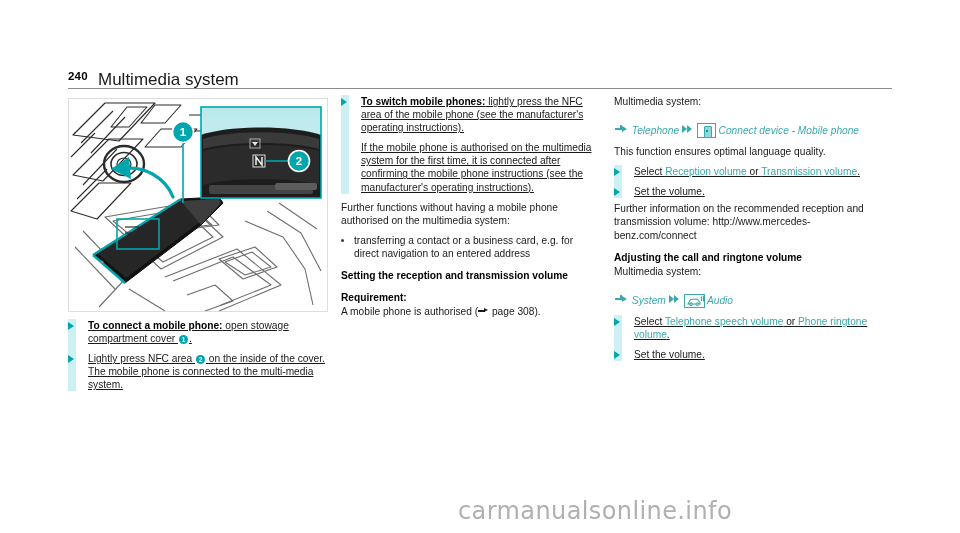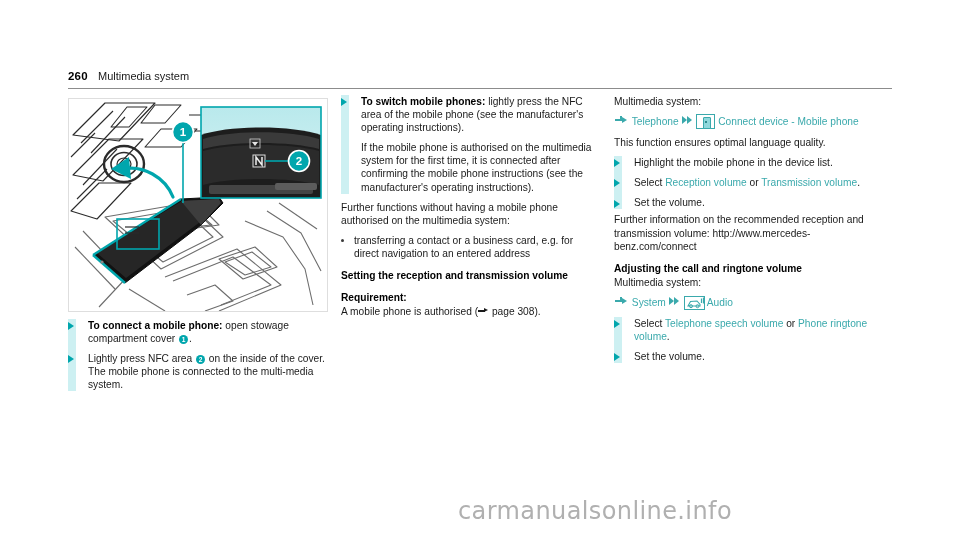--- a/index.html
+++ b/index.html
@@ -15,21 +15,21 @@
 
   
   .header{
     position:absolute;left:68px;top:70px;width:824px;height:20px;
   }
   .header .pg{
     font-size:11.5px;font-weight:bold;color:#000;
     position:absolute;left:0;top:0;letter-spacing:.2px;
   }
   .header .ttl{
-    font-size:11px;color:#1a1a1a;position:absolute;left:30px;top:0;
+    font-size:17px;color:#1a1a1a;position:absolute;left:30px;top:0;
   }
   .header .rule{
     position:absolute;left:0;top:18px;width:824px;height:1px;background:#8c8c8c;
   }
 
   
   .col{position:absolute;top:95px;font-size:10.2px;line-height:13.1px;}
   .col-1{left:68px;width:258px;}
   .col-2{left:341px;width:258px;}
   .col-3{left:614px;width:278px;}
@@ -38,21 +38,21 @@
   .rail{position:relative;padding-left:20px;}
   .rail:before{
     content:"";position:absolute;left:0;top:0;bottom:0;width:8px;
     background:#cdf0f2;
   }
 
   .blk{margin:0 0 7px 0;}
   .blk:last-child{margin-bottom:0;}
 
   
-  .tri{position:relative;padding-left:0;}
+  .tri{position:relative;padding-left:0;text-decoration:underline;}
   .tri:before{
     content:"";position:absolute;left:-20px;top:3.2px;
     width:0;height:0;
     border-left:6.5px solid #00a6ad;
     border-top:4px solid transparent;
     border-bottom:4px solid transparent;
   }
   
   .dot{position:relative;}
   .dot:before{
@@ -65,21 +65,21 @@
 
   b,.b{font-weight:bold;color:#000;}
   .lnk{color:#3aa9ac;}
   .para{margin:0 0 7px 0;}
   .para.tight{margin-bottom:3px;}
   .h-sub{font-weight:bold;color:#000;margin:9px 0 3px 0;}
   .h-sub2{font-weight:bold;color:#000;margin:0 0 1px 0;}
   .nogap{margin-bottom:0;}
 
   
-  .path{margin:6px 0 7px 0;line-height:15px;color:#3aa9ac;}
+  .path{margin:15px 0 7px 0;line-height:15px;color:#3aa9ac;font-style:italic;}
   .path .seg{color:#3aa9ac;}
 
   
   .ibox{
     display:inline-block;vertical-align:-4px;
     border:1.2px solid #3aa9ac;background:#fff;
     box-sizing:border-box;
   }
   .icon-device{width:19px;height:15px;position:relative;}
   .icon-device:after{
@@ -148,21 +148,21 @@
     font-family:"DejaVu Sans", sans-serif;
   }
   .wm .shift{padding-left:230px;}
 </style>
 </head>
 <body>
 
 <div class="page">
 
   <div class="header">
-    <span class="pg">260</span>
+    <span class="pg">240</span>
     <span class="ttl">Multimedia system</span>
     <div class="rule"></div>
   </div>
 
   <div class="figure">
     <svg class="fig-svg" width="258" height="212" viewBox="0 0 258 212">
       <defs>
         <linearGradient id="dash" x1="0" y1="0" x2="0" y2="1">
           <stop offset="0" stop-color="#3a3a3a"></stop>
           <stop offset="1" stop-color="#1b1b1b"></stop>
@@ -316,21 +316,20 @@
       <span class="arr-enter"><span class="v"></span><span class="h"></span><span class="tp"></span></span>
       <span class="seg">Telephone</span>
       <span class="dblarr"><i class="a"></i><i class="b"></i></span>
       <span class="ibox icon-device"></span>
       <span class="seg">Connect device - Mobile phone</span>
     </div>
 
     <div class="para">This function ensures optimal language quality.</div>
 
     <div class="rail">
-      <div class="blk tri">Highlight the mobile phone in the device list.</div>
 
 
       <div class="blk tri">
         <span>Select </span><span class="lnk">Reception volume</span><span> or </span><span class="lnk">Transmission volume</span><span>.</span>
       </div>
 
       <div class="blk tri">Set the volume.</div>
     </div>
 
     <div class="para" style="margin-top:4px;">Further information on the recommended reception and transmission volume: http://www.mercedes-benz.com/connect</div>

